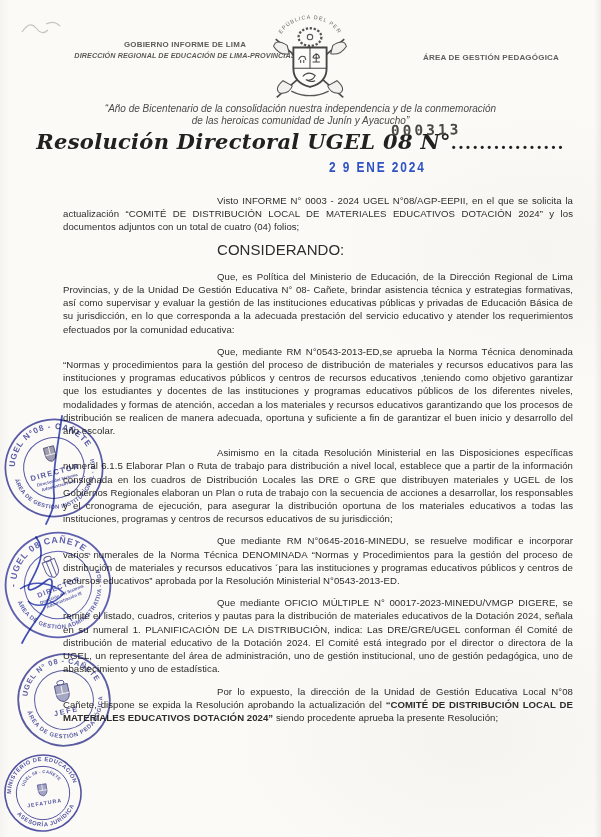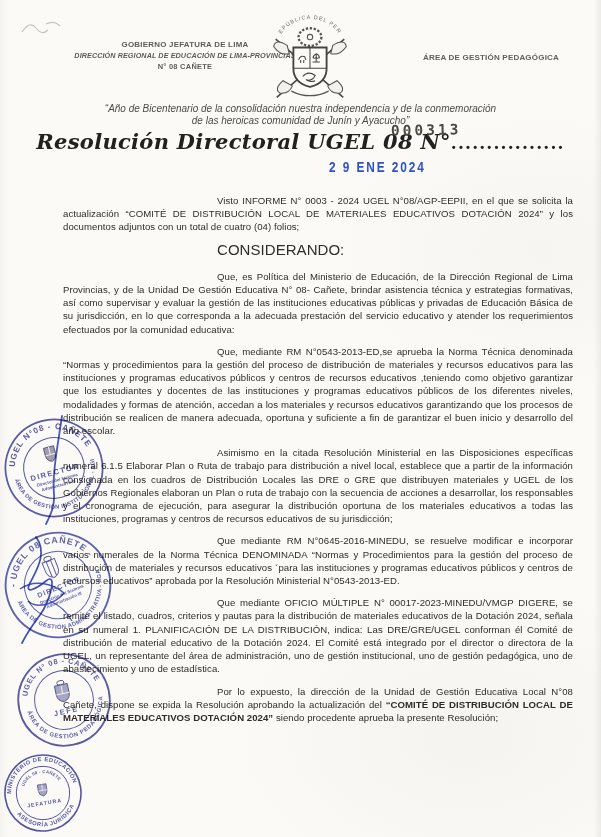--- a/index.html
+++ b/index.html
@@ -46,23 +46,22 @@
   #signature{left:6px;top:531px;width:100px;height:118px;}
   #penstroke{left:38px;top:414px;width:40px;height:112px;}
   #pencil{left:16px;top:16px;width:60px;height:30px;opacity:.55;}
 </style>
 </head>
 <body>
 
 <div class="page">
 
   <div class="hdr-left">
-    <div class="l1">GOBIERNO JEFATURA DE LIMA</div>
+    <div class="l1">GOBIERNO INFORME DE LIMA</div>
     <div class="l2">DIRECCIÓN REGIONAL DE EDUCACIÓN DE LIMA-PROVINCIAS</div>
-    <div class="l4">N° 08 CAÑETE</div>
   </div>
 
   <div class="emblem">
     <svg viewBox="0 0 104 100">
       <defs>
           <path id="arcRep" d="M 24,26 A 30,24 0 0 1 80,26" fill="none"></path>
         </defs>
       <text font-size="5.2" fill="#6a6a68" letter-spacing="1" font-family="Liberation Sans, sans-serif">
         <textPath href="#arcRep" startOffset="50%" text-anchor="middle">REPÚBLICA DEL PERÚ</textPath>
       </text>

